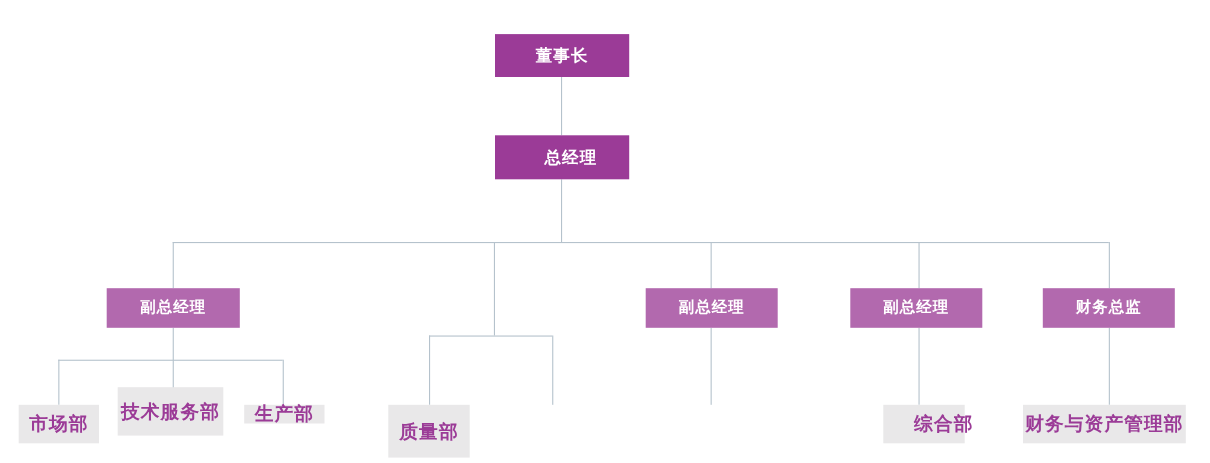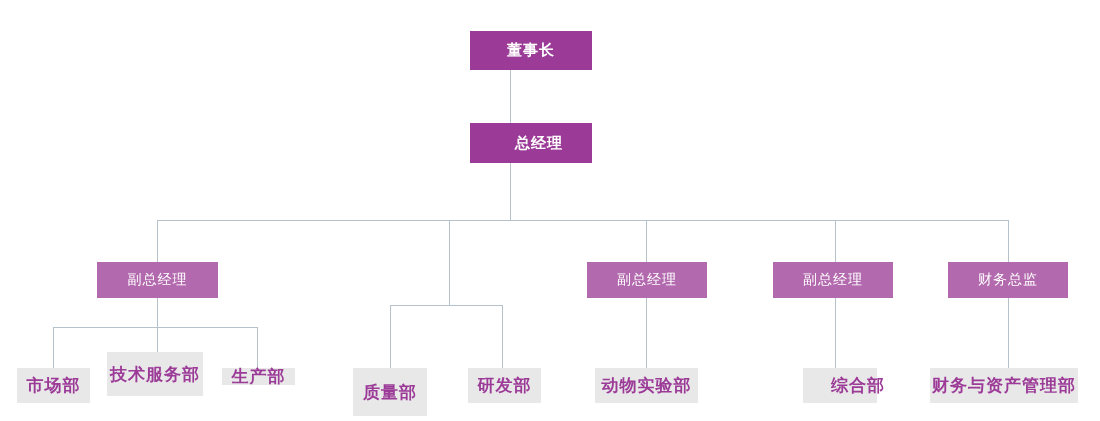--- a/index.html
+++ b/index.html
@@ -23,27 +23,26 @@
     box-sizing: border-box;
     text-align: center;
     letter-spacing: 1px;
     white-space: nowrap;
   }
   .lvl1 {
     background: #9B3B97;
     color: #ffffff;
     font-size: 15px;
     font-weight: bold;
-    margin-left: 20px;
   }
   .lvl2 {
     background: #B269AE;
     color: #ffffff;
     font-size: 14px;
-    font-weight: normal;
+    font-weight: bold;
   }
   .leaf {
     background: #E9E8E9;
     color: #9B3B97;
     font-size: 17px;
     font-weight: 600;
   }
   .line {
     position: absolute;
     background: #B5C2CC;
@@ -93,21 +92,19 @@
   <div class="node lvl2" style="left:948px; top:262px; width:120px; height:36px;">财务总监</div>
 
   <div class="node leaf" style="left:17px;  top:368px; width:73px;  height:35px;">市场部</div>
 
   <div class="node leaf" style="left:107px; top:352px; width:96px;  height:44px;">技术服务部</div>
 
   <div class="node leaf" style="left:222px; top:368px; width:73px;  height:17px;">生产部</div>
 
   <div class="node leaf" style="left:353px; top:368px; width:74px;  height:48px;">质量部</div>
 
-  <div class="node leaf" style="left:468px; top:368px; width:73px;  height:35px;">研发部</div>
 
-  <div class="node leaf" style="left:595px; top:368px; width:103px; height:35px;">动物实验部</div>
 
   <div class="node leaf" style="left:803px; top:368px; width:74px;  height:35px;padding-left:36px;">综合部</div>
 
   <div class="node leaf" style="left:930px; top:368px; width:148px; height:35px;">财务与资产管理部</div>
 
 </div>
 
 </body></html>

